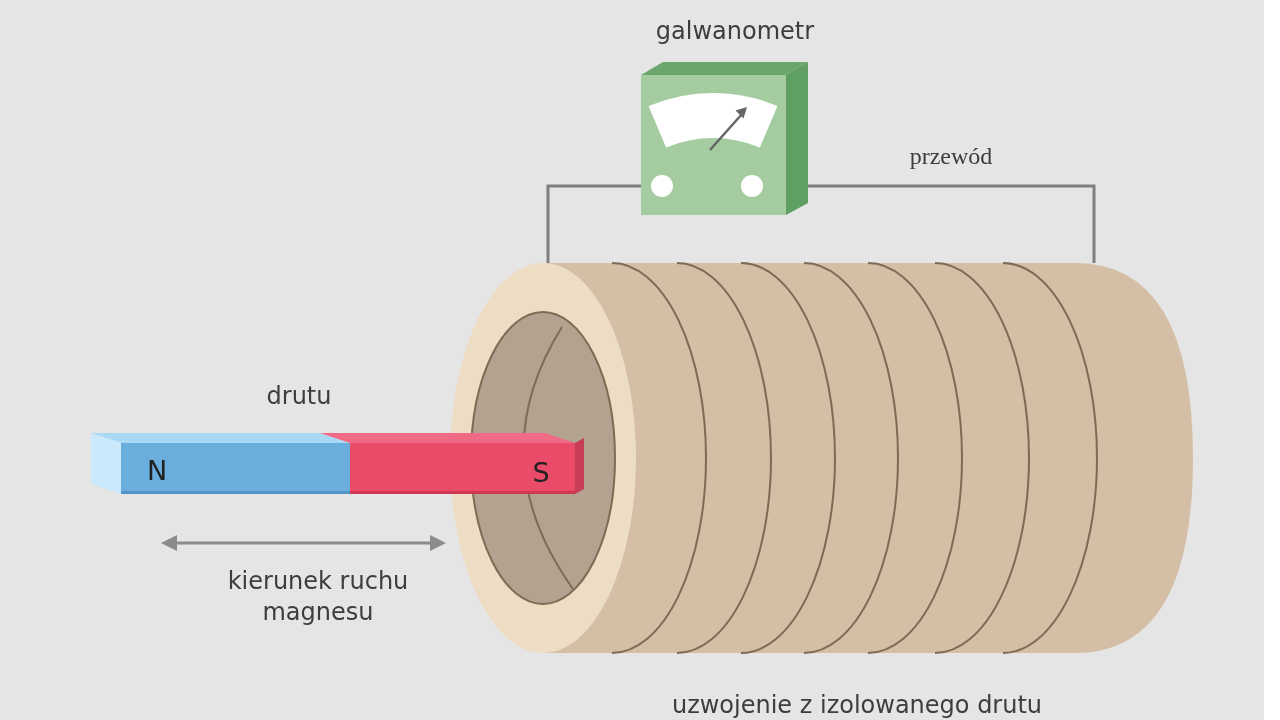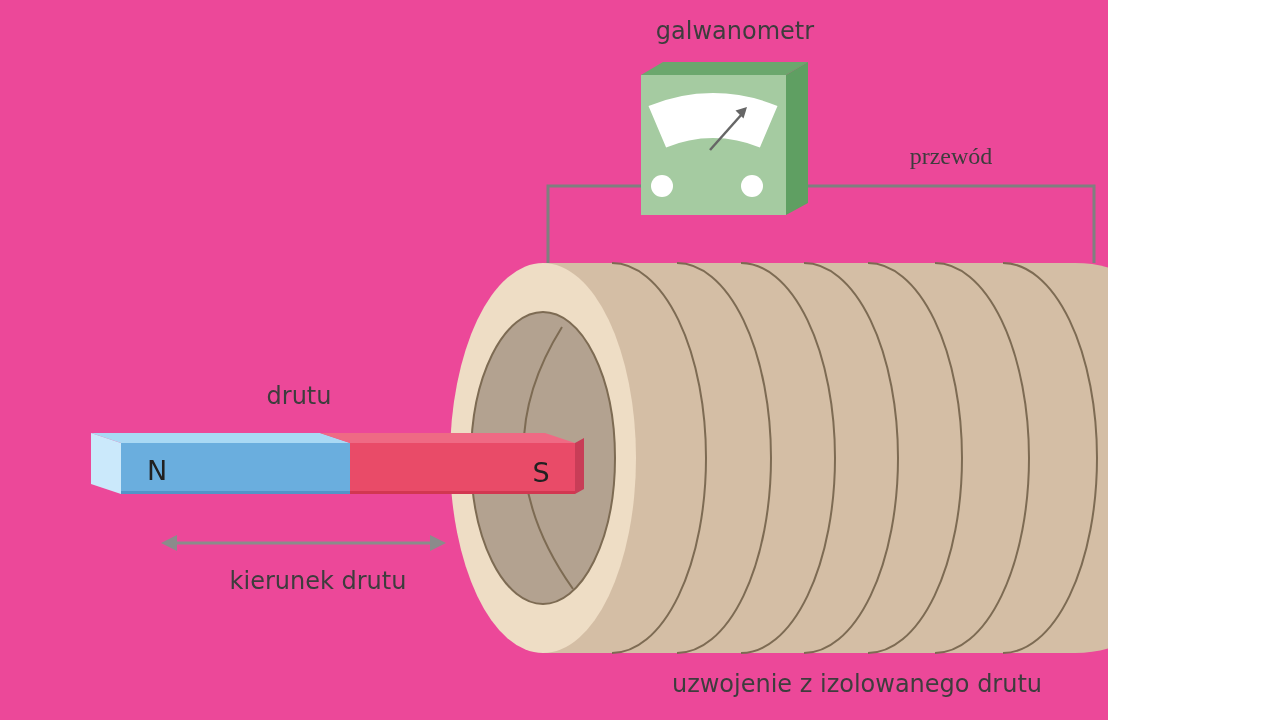--- a/index.html
+++ b/index.html
@@ -1,19 +1,19 @@
 <!DOCTYPE html>
 <html><head>
 <meta charset="utf-8">
 <style>
   html,body{margin:0;padding:0;background:#fff;}
   #stage{
     position:relative;
-    width:1108px;height:720px;
-    background:#ec4899;
+    width:1264px;height:720px;
+    background:#e5e5e5;
     overflow:hidden;
     font-family:"DejaVu Sans","Liberation Sans",sans-serif;
   }
   #diagram-svg{position:absolute;left:0;top:0;}
   .lbl{
     position:absolute;
     transform:translateX(-50%);
     color:#3d3d3d;
     font-size:24px;
     white-space:nowrap;
@@ -92,17 +92,18 @@
 
   <div class="lbl" style="left:951px; top:143px;font-family:Liberation Serif, serif;">przewód</div>
 
   <div class="lbl" style="left:299px; top:382px;">drutu</div>
 
   <div class="pole" style="left:157px; top:455px;">N</div>
 
   <div class="pole" style="left:541px; top:457px;">S</div>
 
   <div class="lbl lbl-direction" style="left:318px; top:566px;">
-    <div>kierunek drutu</div>
+    <div>kierunek ruchu</div>
+    <div>magnesu</div>
   </div>
 
-  <div class="lbl" style="left:857px; top:670px;">uzwojenie z izolowanego drutu</div>
+  <div class="lbl" style="left:857px; top:691px;">uzwojenie z izolowanego drutu</div>
 </div>
 
 </body></html>

